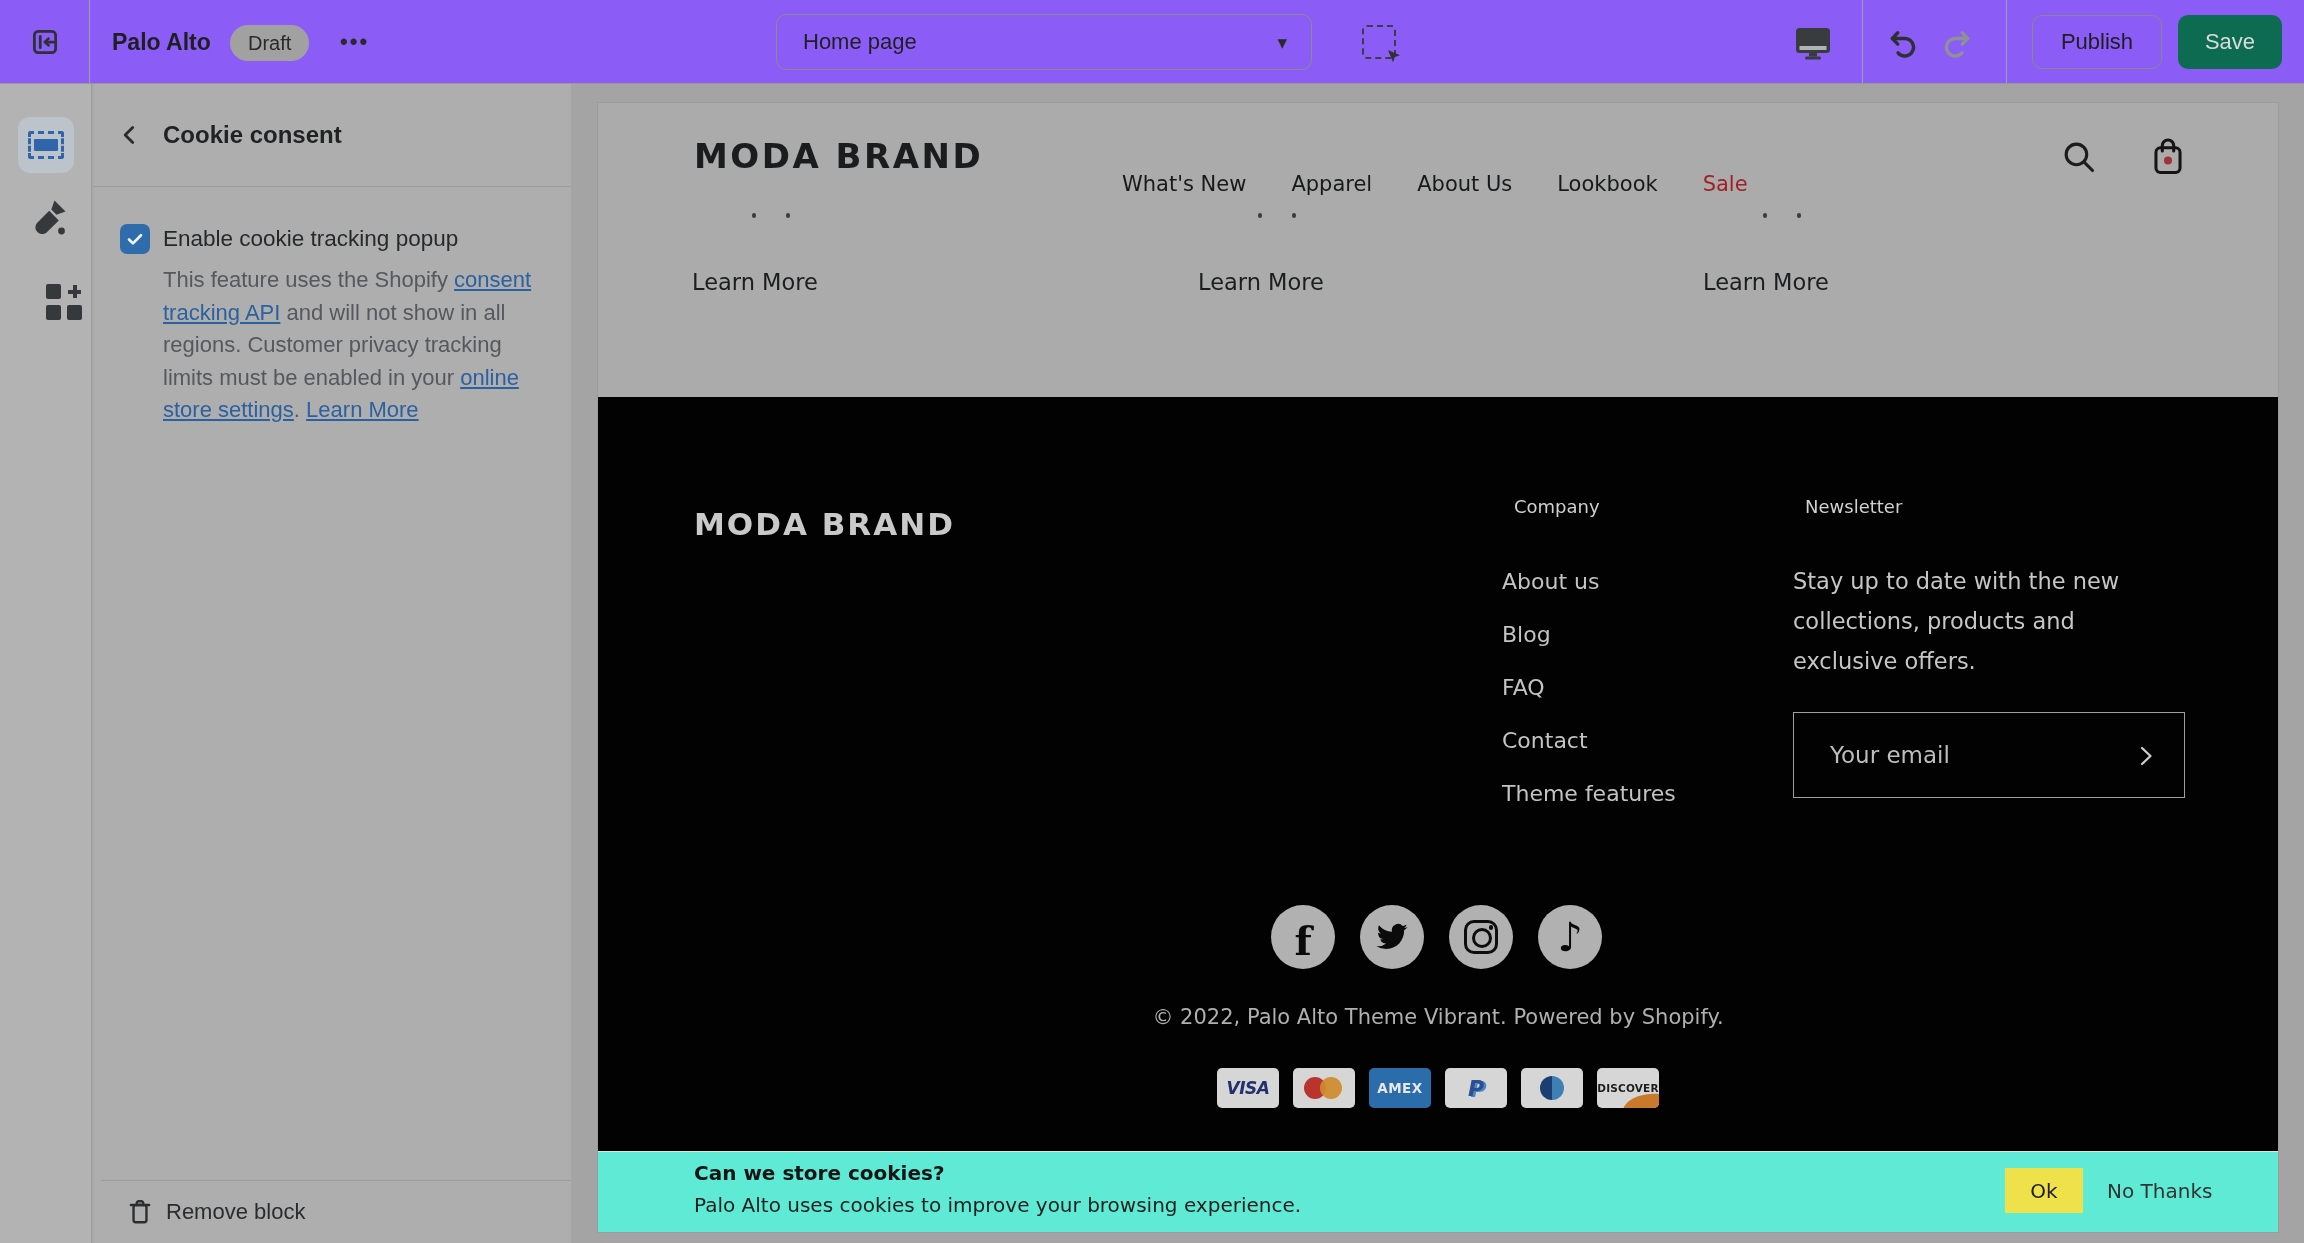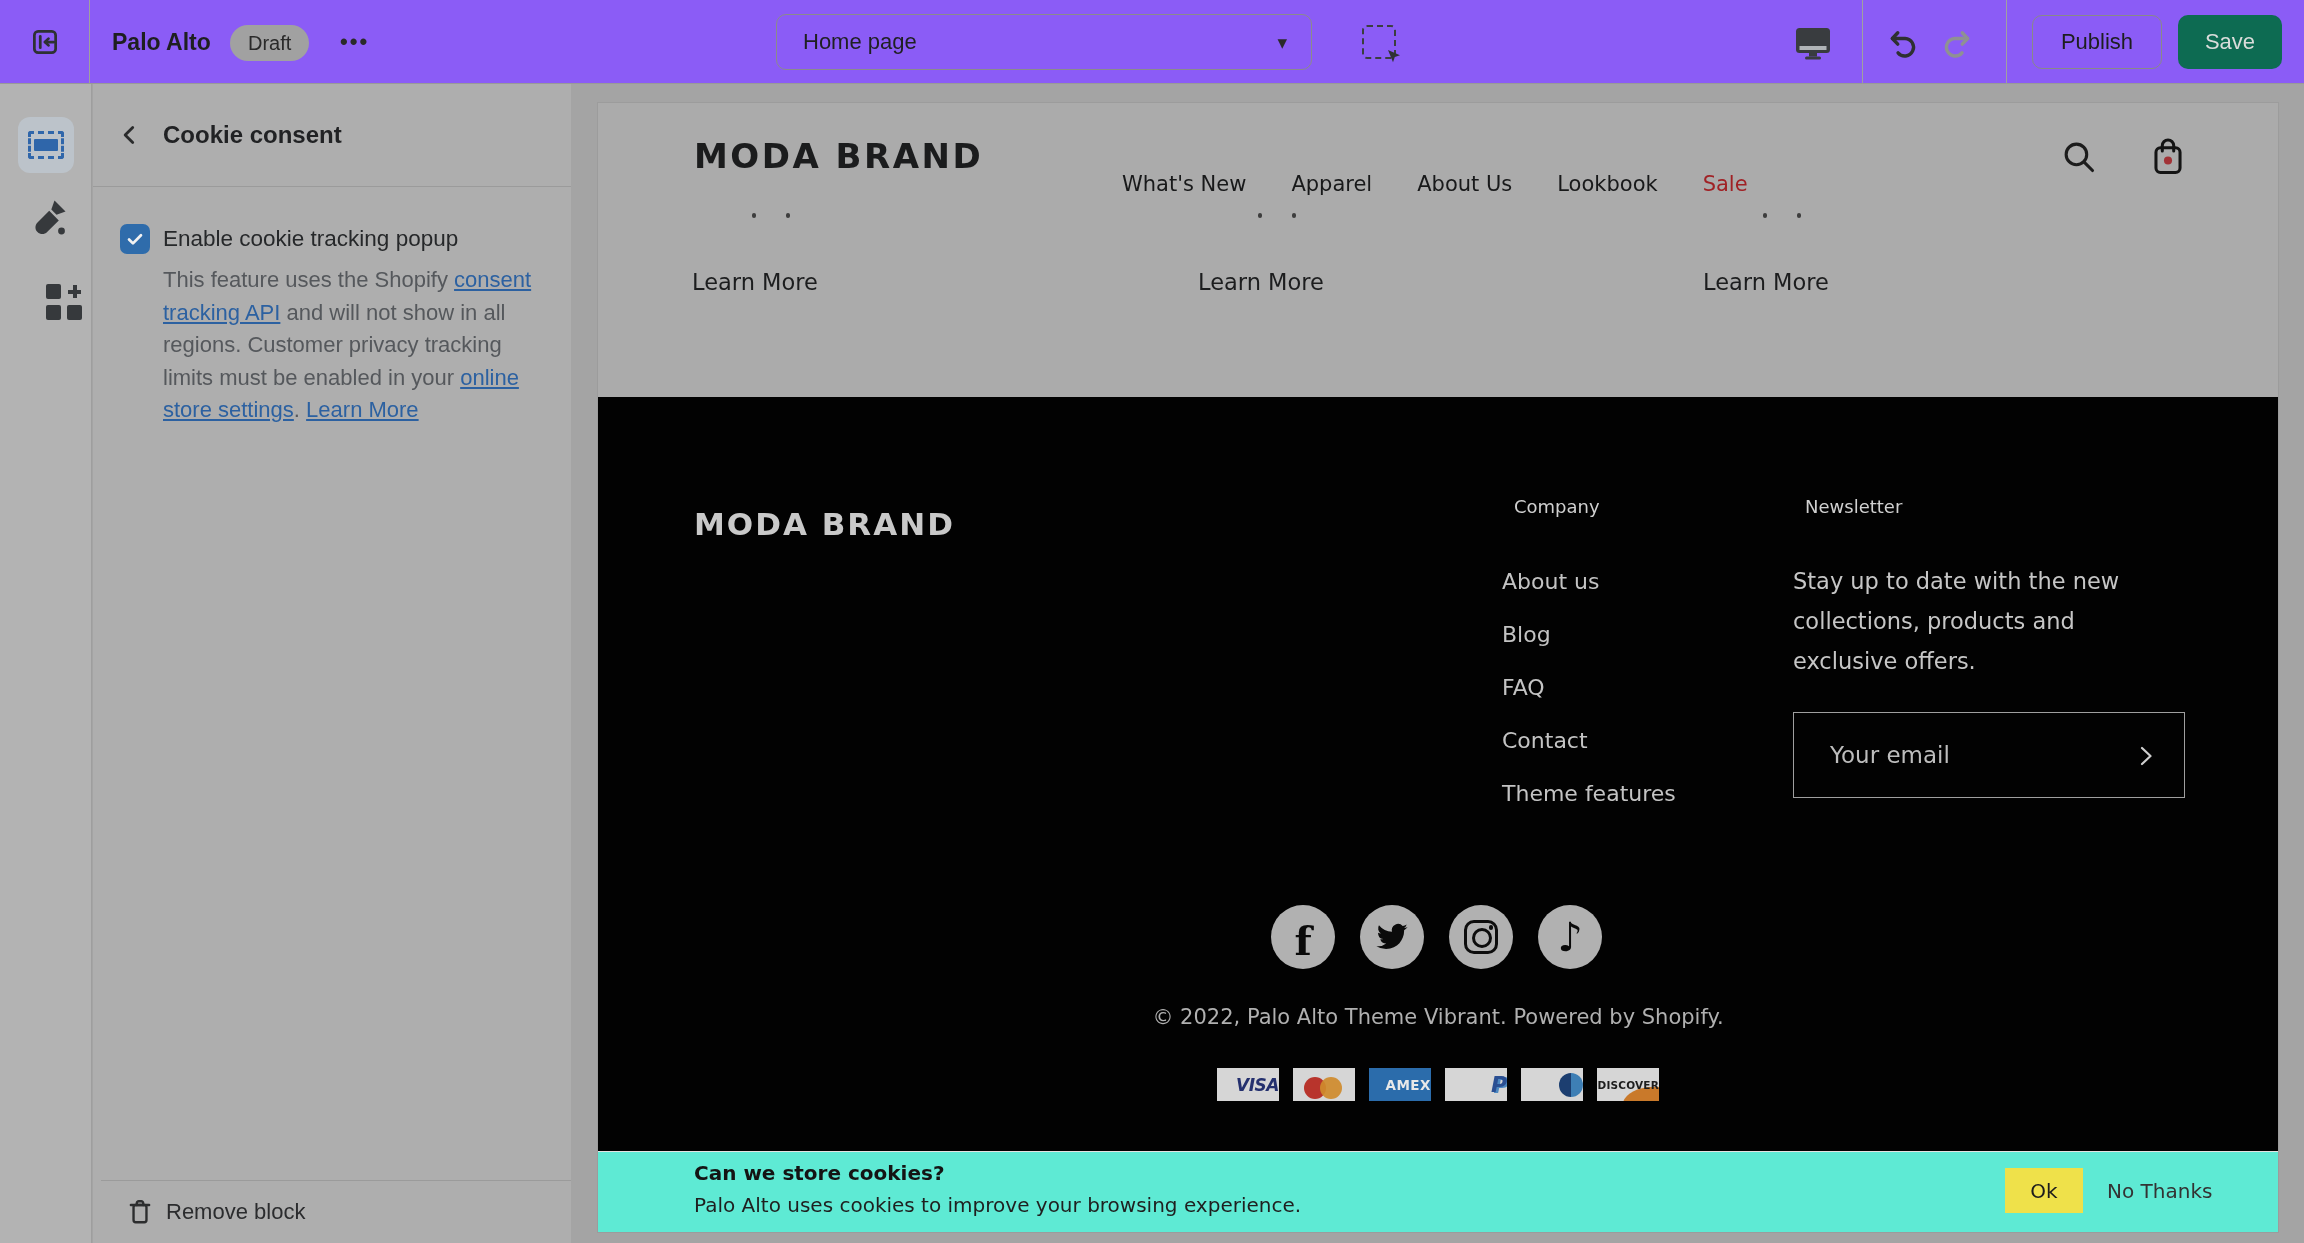--- a/index.html
+++ b/index.html
@@ -84,21 +84,21 @@
   .news-submit{position:absolute;right:22px;top:26px;width:34px;height:34px;background:none;border:none;}
   .social-row{left:673px;top:802px;display:flex;gap:25px;}
   .soc{width:64px;height:64px;border-radius:50%;background:#b1b1b1;border:none;display:flex;align-items:center;justify-content:center;color:#0a0a0a;position:relative;}
   .fb-glyph{font-size:40px;font-weight:700;font-family:"DejaVu Serif",serif;transform:translateY(3px);}
   .tk-glyph{font-size:40px;font-weight:700;}
   .ig-glyph{width:34px;height:34px;border:3px solid #0d0d0d;border-radius:10px;box-sizing:border-box;position:relative;}
   .ig-glyph::before{content:"";position:absolute;left:50%;top:50%;width:14px;height:14px;margin:-9px 0 0 -9px;border:3px solid #0d0d0d;border-radius:50%;}
   .ig-glyph::after{content:"";position:absolute;right:2px;top:2px;width:4.5px;height:4.5px;border-radius:50%;background:#0d0d0d;}
   .copyright{left:0;top:902px;width:100%;text-align:center;font-size:21px;color:#b0b0b0;}
   .pay-row{left:50%;top:965px;transform:translateX(-50%);display:flex;gap:14px;}
-  .pay{width:62px;height:33px;border-radius:0;background:#d6d6d6;display:flex;align-items:center;justify-content:flex-end;position:relative;overflow:hidden;}
+  .pay{width:62px;height:40px;border-radius:5px;background:#d6d6d6;display:flex;align-items:center;justify-content:center;position:relative;overflow:hidden;}
   .visa-txt{font-family:"DejaVu Sans",sans-serif;font-style:italic;font-weight:700;font-size:17px;color:#24306e;letter-spacing:-0.5px;}
   .mc-c{position:absolute;width:22px;height:22px;border-radius:50%;top:9px;}
   .mc-red{left:11px;background:#b8342c;}
   .mc-org{left:27px;background:#cf8b2d;opacity:.92;}
   .pay-amex{background:#2b6cab;}
   .amex-txt{color:#e8e8e8;font-weight:700;font-size:13.5px;letter-spacing:.5px;}
   .pp-p{font-style:italic;font-weight:700;font-size:22px;color:#2a4f93;text-shadow:2.5px 1px 0 #4d88c0;}
   .dc-circle{width:24px;height:24px;border-radius:50%;background:linear-gradient(90deg,#1c3e70 50%,#3e7fb5 50%);}
   .disc-txt{font-weight:700;font-size:10.5px;color:#1d1d1d;letter-spacing:.2px;z-index:1;}
   .disc-swoosh{position:absolute;right:-16px;bottom:-14px;width:52px;height:28px;border-radius:50%;background:#c9792a;transform:rotate(-8deg);}

